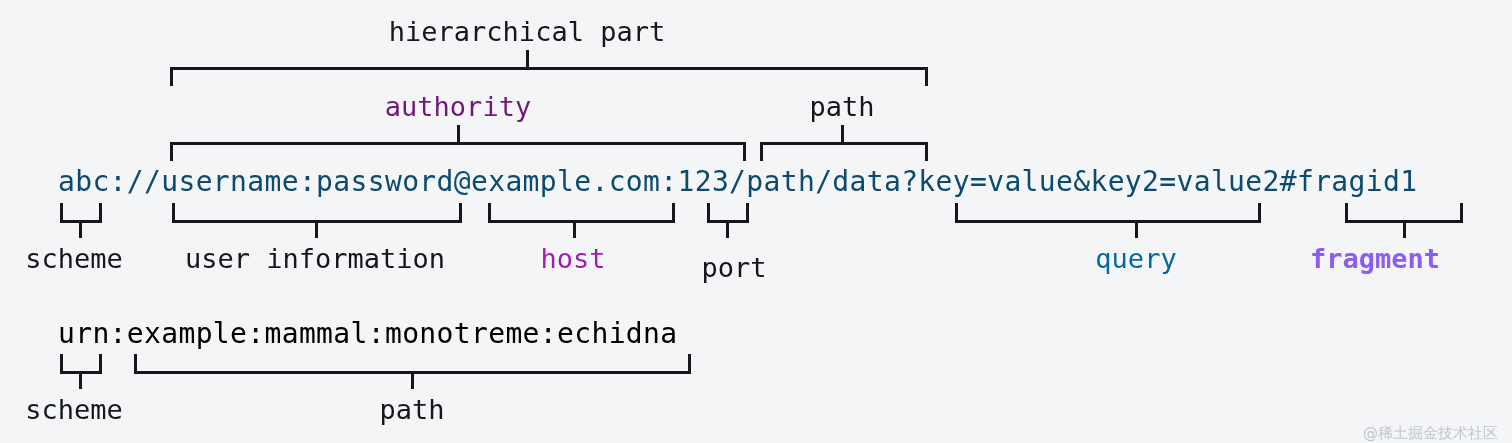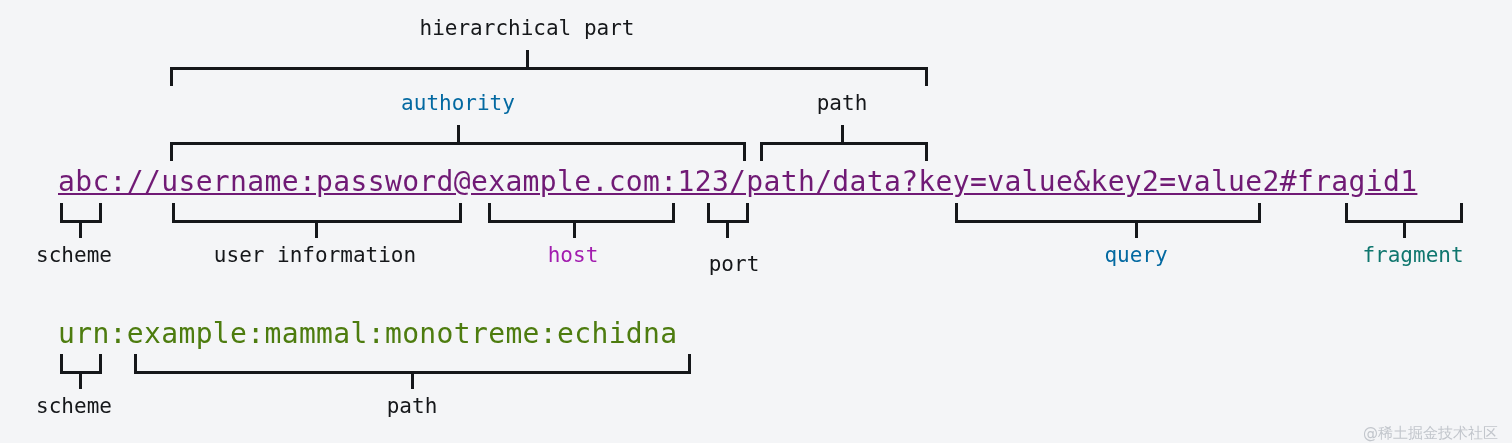--- a/index.html
+++ b/index.html
@@ -24,21 +24,21 @@
     font-family: "DejaVu Sans Mono", "Liberation Mono", monospace;
     font-size: 28px;
     letter-spacing: 0.35px;
     color: #15171a;
     white-space: pre;
     line-height: 1;
   }
   .lbl {
     position: absolute;
     font-family: "DejaVu Sans Mono", "Liberation Mono", monospace;
-    font-size: 21px;
+    font-size: 27px;
     color: #15171a;
     white-space: pre;
     line-height: 1;
     text-align: right;
     transform: translateX(-50%);
   }
   
   .hline {
     position: absolute;
     background: #15171a;
@@ -65,35 +65,35 @@
 <div id="stage" style="background: rgb(244, 245, 247);">
 
   <div class="lbl" style="left: 527px; top: 18px; color: rgb(21, 23, 26);">hierarchical part</div>
 
   <div class="vline" style="left: 526px; top: 50px; height: 18px; background: rgb(21, 23, 26);"></div>
 
   <div class="hline" style="left: 170px; top: 67px; width: 758px; background: rgb(21, 23, 26);"></div>
   <div class="vline" style="left: 170px; top: 67px; height: 19px; background: rgb(21, 23, 26);"></div>
   <div class="vline" style="left: 925px; top: 67px; height: 19px; background: rgb(21, 23, 26);"></div>
 
-  <div class="lbl" style="left: 458px; top: 93px; color: #0369a1;">authority</div>
+  <div class="lbl" style="left: 458px; top: 93px; color: #701a75;">authority</div>
   <div class="lbl" style="left: 842px; top: 93px; color: rgb(21, 23, 26);">path</div>
 
   <div class="vline" style="left: 457px; top: 125px; height: 18px; background: rgb(21, 23, 26);"></div>
   <div class="vline" style="left: 841px; top: 125px; height: 18px; background: rgb(21, 23, 26);"></div>
 
   <div class="hline" style="left: 170px; top: 142px; width: 576px; background: rgb(21, 23, 26);"></div>
   <div class="vline" style="left: 170px; top: 142px; height: 19px; background: rgb(21, 23, 26);"></div>
   <div class="vline" style="left: 743px; top: 142px; height: 19px; background: rgb(21, 23, 26);"></div>
 
   <div class="hline" style="left: 760px; top: 142px; width: 168px; background: rgb(21, 23, 26);"></div>
   <div class="vline" style="left: 760px; top: 142px; height: 19px; background: rgb(21, 23, 26);"></div>
   <div class="vline" style="left: 925px; top: 142px; height: 19px; background: rgb(21, 23, 26);"></div>
 
-  <div class="uri-text" style="left: 58px; top: 168px; color: #701a75; text-decoration: underline;">abc://username:password@example.com:123/path/data?key=value&amp;key2=value2#fragid1</div>
+  <div class="uri-text" style="left: 58px; top: 168px; color: #0c4a6e;">abc://username:password@example.com:123/path/data?key=value&amp;key2=value2#fragid1</div>
 
   <div class="hline" style="left: 60px; top: 220px; width: 42px; background: rgb(21, 23, 26);"></div>
   <div class="vline" style="left: 60px; top: 203px; height: 20px; background: rgb(21, 23, 26);"></div>
   <div class="vline" style="left: 99px; top: 203px; height: 20px; background: rgb(21, 23, 26);"></div>
   <div class="vline" style="left: 79px; top: 220px; height: 18px; background: rgb(21, 23, 26);"></div>
   <div class="lbl" style="left: 74px; top: 245px; color: rgb(21, 23, 26);">scheme</div>
 
   <div class="hline" style="left: 172px; top: 220px; width: 290px; background: rgb(21, 23, 26);"></div>
   <div class="vline" style="left: 172px; top: 203px; height: 20px; background: rgb(21, 23, 26);"></div>
   <div class="vline" style="left: 459px; top: 203px; height: 20px; background: rgb(21, 23, 26);"></div>
@@ -115,23 +115,23 @@
   <div class="hline" style="left: 955px; top: 220px; width: 306px; background: rgb(21, 23, 26);"></div>
   <div class="vline" style="left: 955px; top: 203px; height: 20px; background: rgb(21, 23, 26);"></div>
   <div class="vline" style="left: 1258px; top: 203px; height: 20px; background: rgb(21, 23, 26);"></div>
   <div class="vline" style="left: 1135px; top: 220px; height: 18px; background: rgb(21, 23, 26);"></div>
   <div class="lbl" style="left: 1136px; top: 245px; color: #0369a1;">query</div>
 
   <div class="hline" style="left: 1345px; top: 220px; width: 118px; background: rgb(21, 23, 26);"></div>
   <div class="vline" style="left: 1345px; top: 203px; height: 20px; background: rgb(21, 23, 26);"></div>
   <div class="vline" style="left: 1460px; top: 203px; height: 20px; background: rgb(21, 23, 26);"></div>
   <div class="vline" style="left: 1403px; top: 220px; height: 18px; background: rgb(21, 23, 26);"></div>
-  <div class="lbl" style="left: 1413px; top: 245px; color: #0f766e;">fragment</div>
+  <div class="lbl" style="left: 1375px; top: 245px; color: #8b5cf6; font-weight: bold;">fragment</div>
 
-  <div class="uri-text" style="left: 58px; top: 320px; color: #4d7c0f;">urn:example:mammal:monotreme:echidna</div>
+  <div class="uri-text" style="left: 58px; top: 320px; color: #000000;">urn:example:mammal:monotreme:echidna</div>
 
   <div class="hline" style="left: 60px; top: 371px; width: 42px; background: rgb(21, 23, 26);"></div>
   <div class="vline" style="left: 60px; top: 354px; height: 20px; background: rgb(21, 23, 26);"></div>
   <div class="vline" style="left: 99px; top: 354px; height: 20px; background: rgb(21, 23, 26);"></div>
   <div class="vline" style="left: 79px; top: 371px; height: 18px; background: rgb(21, 23, 26);"></div>
   <div class="lbl" style="left: 74px; top: 396px; color: rgb(21, 23, 26);">scheme</div>
 
   <div class="hline" style="left: 134px; top: 371px; width: 557px; background: rgb(21, 23, 26);"></div>
   <div class="vline" style="left: 134px; top: 354px; height: 20px; background: rgb(21, 23, 26);"></div>
   <div class="vline" style="left: 688px; top: 354px; height: 20px; background: rgb(21, 23, 26);"></div>

